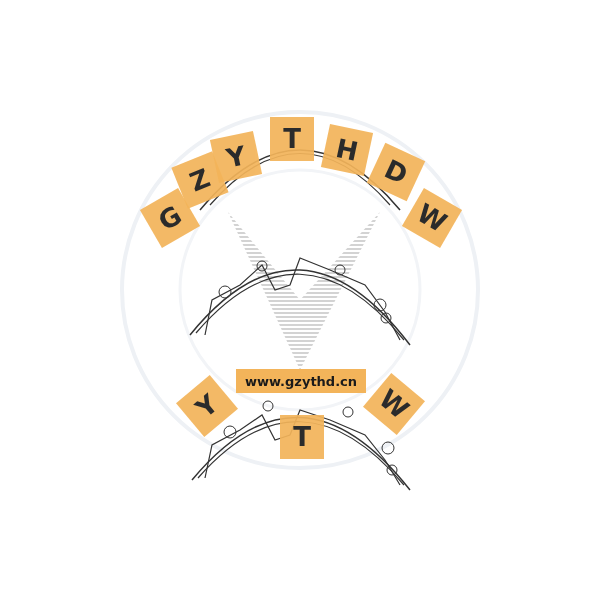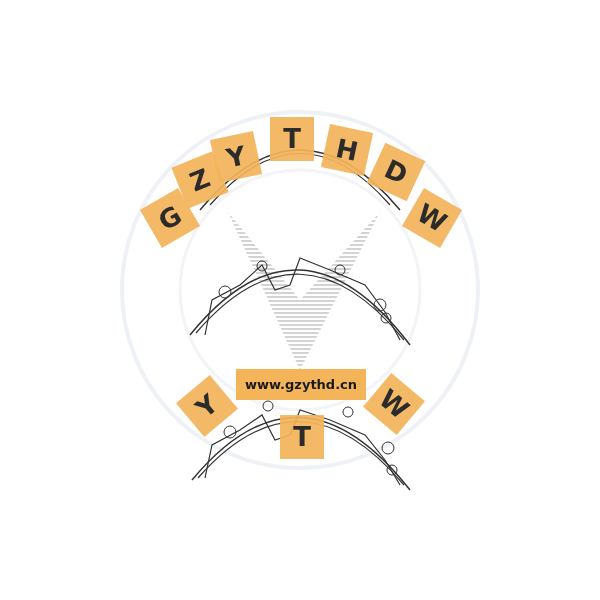--- a/index.html
+++ b/index.html
@@ -1,19 +1,19 @@
 <!DOCTYPE html>
 <html><head>
 <meta charset="utf-8">
 <style>
   html,body{margin:0;padding:0;background:#fff;}
   #stage{position:relative;width:600px;height:600px;overflow:hidden;background:#fff;font-family:"DejaVu Sans",sans-serif;}
   svg{position:absolute;left:0;top:0;}
   .tile{position:absolute;width:44px;height:44px;background:#f3b45a;opacity:0.92;display:flex;align-items:center;justify-content:center;font-weight:bold;font-size:26px;color:#1a1a1a;font-family:"DejaVu Sans",sans-serif;}
-  .url{position:absolute;left:236px;top:369px;width:130px;height:31px;background:#f3b45a;font-weight:bold;font-size:13px;color:#1a1a1a;display:flex;align-items:center;justify-content:center;font-family:"DejaVu Sans",sans-serif;}
+  .url{position:absolute;left:236px;top:369px;width:130px;height:24px;background:#f3b45a;font-weight:bold;font-size:13px;color:#1a1a1a;display:flex;align-items:center;justify-content:center;font-family:"DejaVu Sans",sans-serif;}
 </style>
 </head>
 <body>
 
 <div id="stage">
   <svg width="600" height="600" viewBox="0 0 600 600">
 
     <circle cx="300" cy="290" r="178" fill="none" stroke="#eef1f5" stroke-width="4"></circle>
     <circle cx="300" cy="290" r="120" fill="none" stroke="#f2f4f7" stroke-width="3"></circle>
 

